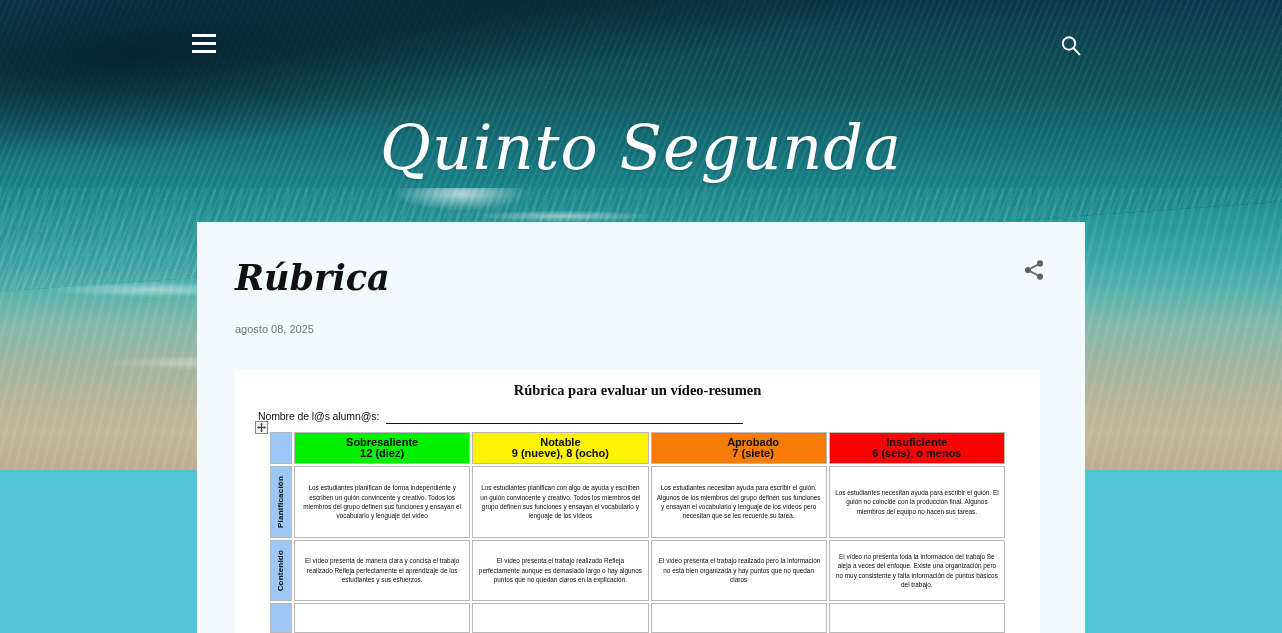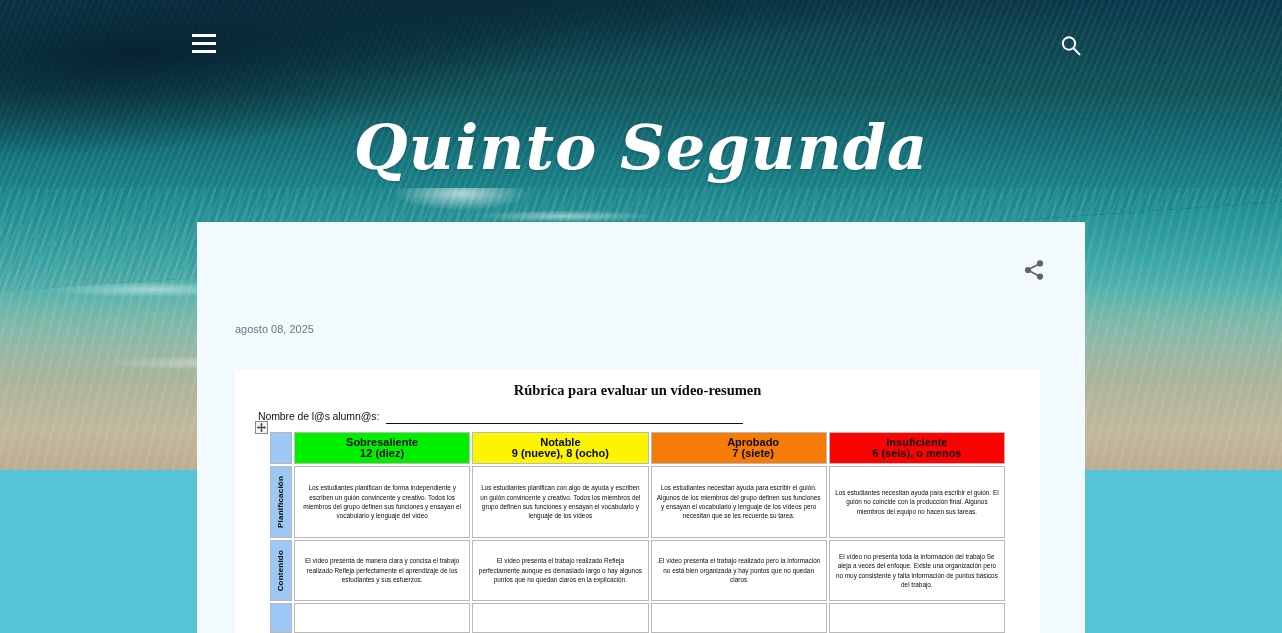--- a/index.html
+++ b/index.html
@@ -112,21 +112,21 @@
 
   
   #blog-title {
     position: absolute;
     left: 0; top: 108px;
     width: 1282px;
     text-align: center;
     color: #ffffff;
     font-family: "DejaVu Serif", serif;
     font-style: italic;
-    font-weight: bold;
+    font-weight: normal;
     font-size: 62px;
     letter-spacing: 1px;
     line-height: 80px;
     text-shadow: 0 1px 3px rgba(0,0,0,0.22);
     z-index: 30;
     white-space: nowrap;
   }
 
   
   #post-card {
@@ -297,20 +297,21 @@
         <circle cx="11" cy="10.5" r="6.2" fill="none" stroke="#ffffff" stroke-width="2"></circle>
         <line x1="15.6" y1="15.2" x2="21.5" y2="21.4" stroke="#ffffff" stroke-width="2" stroke-linecap="round"></line>
       </svg>
     </div>
   </div>
 
   <div id="blog-title">Quinto Segunda</div>
 
   <div id="post-card">
 
+    <div id="post-title">Rúbrica</div>
     <div id="post-date">agosto 08, 2025</div>
 
     <div id="share-btn">
       <svg width="30" height="30" viewBox="0 0 30 30" aria-hidden="true">
         <circle cx="9" cy="15" r="3.1" fill="#5f6368"></circle>
         <circle cx="21" cy="8.4" r="3.1" fill="#5f6368"></circle>
         <circle cx="21" cy="21.6" r="3.1" fill="#5f6368"></circle>
         <line x1="11.6" y1="13.6" x2="18.6" y2="9.7" stroke="#5f6368" stroke-width="1.7"></line>
         <line x1="11.6" y1="16.4" x2="18.6" y2="20.3" stroke="#5f6368" stroke-width="1.7"></line>
       </svg>

